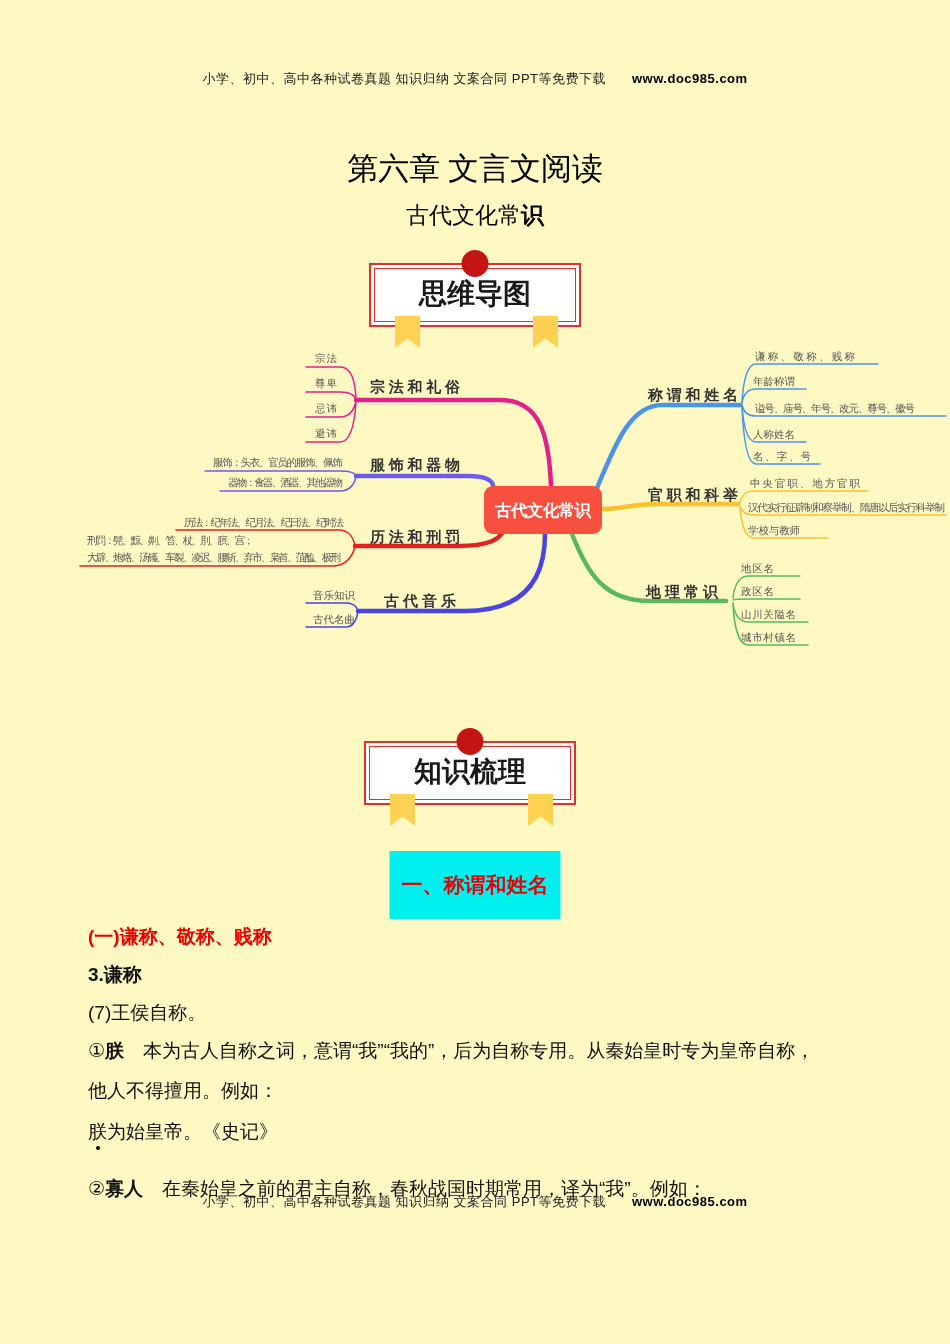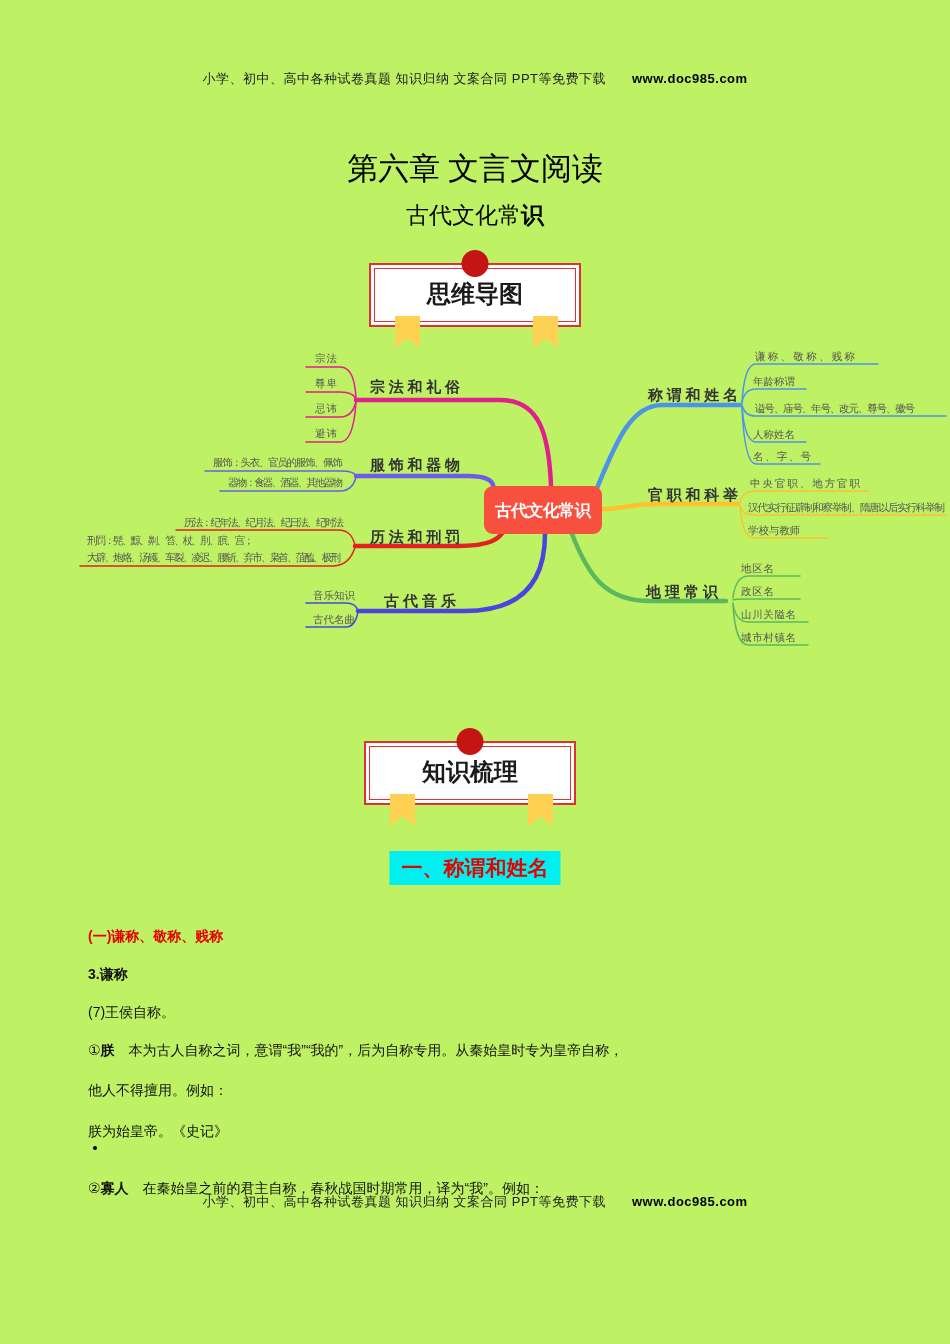--- a/index.html
+++ b/index.html
@@ -1,18 +1,18 @@
 <!DOCTYPE html>
 <html><head>
 <meta charset="utf-8">
 <style>
   html,body{margin:0;padding:0;background:#e8e8e8;}
   .page{
     position:relative; width:950px; height:1344px; margin:0 auto;
-    background:#bef264; overflow:hidden;
+    background:#fef9c3; overflow:hidden;
     font-family:"Liberation Sans","DejaVu Sans",sans-serif; color:#111;
   }
   
   .edge-note{
     position:absolute; left:0; width:100%; text-align:center;
     font-size:13px; color:#222; letter-spacing:0.5px;
   }
   .edge-note .url{ font-weight:bold; margin-left:26px; color:#000; }
   .hdr{ top:70px; } .ftr{ top:1193px; }
 
@@ -39,21 +39,21 @@
   .banner .box{
     position:absolute; top:13px; left:0; width:100%; height:64px;
     border:2px solid #e03131; background:#fff; box-sizing:border-box; z-index:2;
   }
   .banner .box::after{
     content:""; position:absolute; top:3px; left:3px; right:3px; bottom:3px;
     border:1px solid #e03131;
   }
   .banner .box .t{
     position:relative; display:block; line-height:58px; text-align:center;
-    font-size:24px; font-weight:bold; color:#1a1a1a; z-index:2;
+    font-size:28px; font-weight:bold; color:#1a1a1a; z-index:2;
   }
   .banner .ribbon{
     position:absolute; width:25px; height:32px; background:#ffd152; z-index:3;
     clip-path:polygon(0 0,100% 0,100% 100%,50% 70%,0 100%);
   }
   .banner .ribbon.l{ left:26px; top:66px; }
   .banner .ribbon.r{ left:164px; top:66px; }
 
   
   .mindmap{ position:absolute; top:340px; left:0; }
@@ -62,25 +62,25 @@
   .mindmap .sub{ stroke-width:1.5; }
   .mindmap text{ font-family:"Liberation Sans","DejaVu Sans",sans-serif; }
   .bl{ font-size:15px; font-weight:bold; fill:#333; }
   .cl{ font-size:10.5px; fill:#555; }
   .center-label{ font-size:16.5px; font-weight:bold; fill:#ffffff; text-anchor:middle; }
 
   
   .section-head{
     position:absolute; top:851px; left:50%; transform:translateX(-50%);
     background:#00f0f0; color:#e60000; font-size:21px; font-weight:bold;
-    padding:3px 12px; white-space:nowrap;
-  }
-
-  
-  .bline{ position:absolute; left:88px; right:72px; font-size:14px; line-height:23px;margin-top:20px; }
+    padding:20px 12px; white-space:nowrap;
+  }
+
+  
+  .bline{ position:absolute; left:88px; right:72px; font-size:19px; line-height:23px;margin-top:20px; }
   .red-b{ color:#e60000; font-weight:bold; }
   .bold{ font-weight:bold; }
   .em-dot{ position:relative; display:inline-block; }
   .em-dot::after{
     content:""; position:absolute; left:50%; bottom:-7px; transform:translateX(-50%);
     width:4px; height:4px; background:#000; border-radius:50%;
   }
 </style>
 </head>
 <body>

